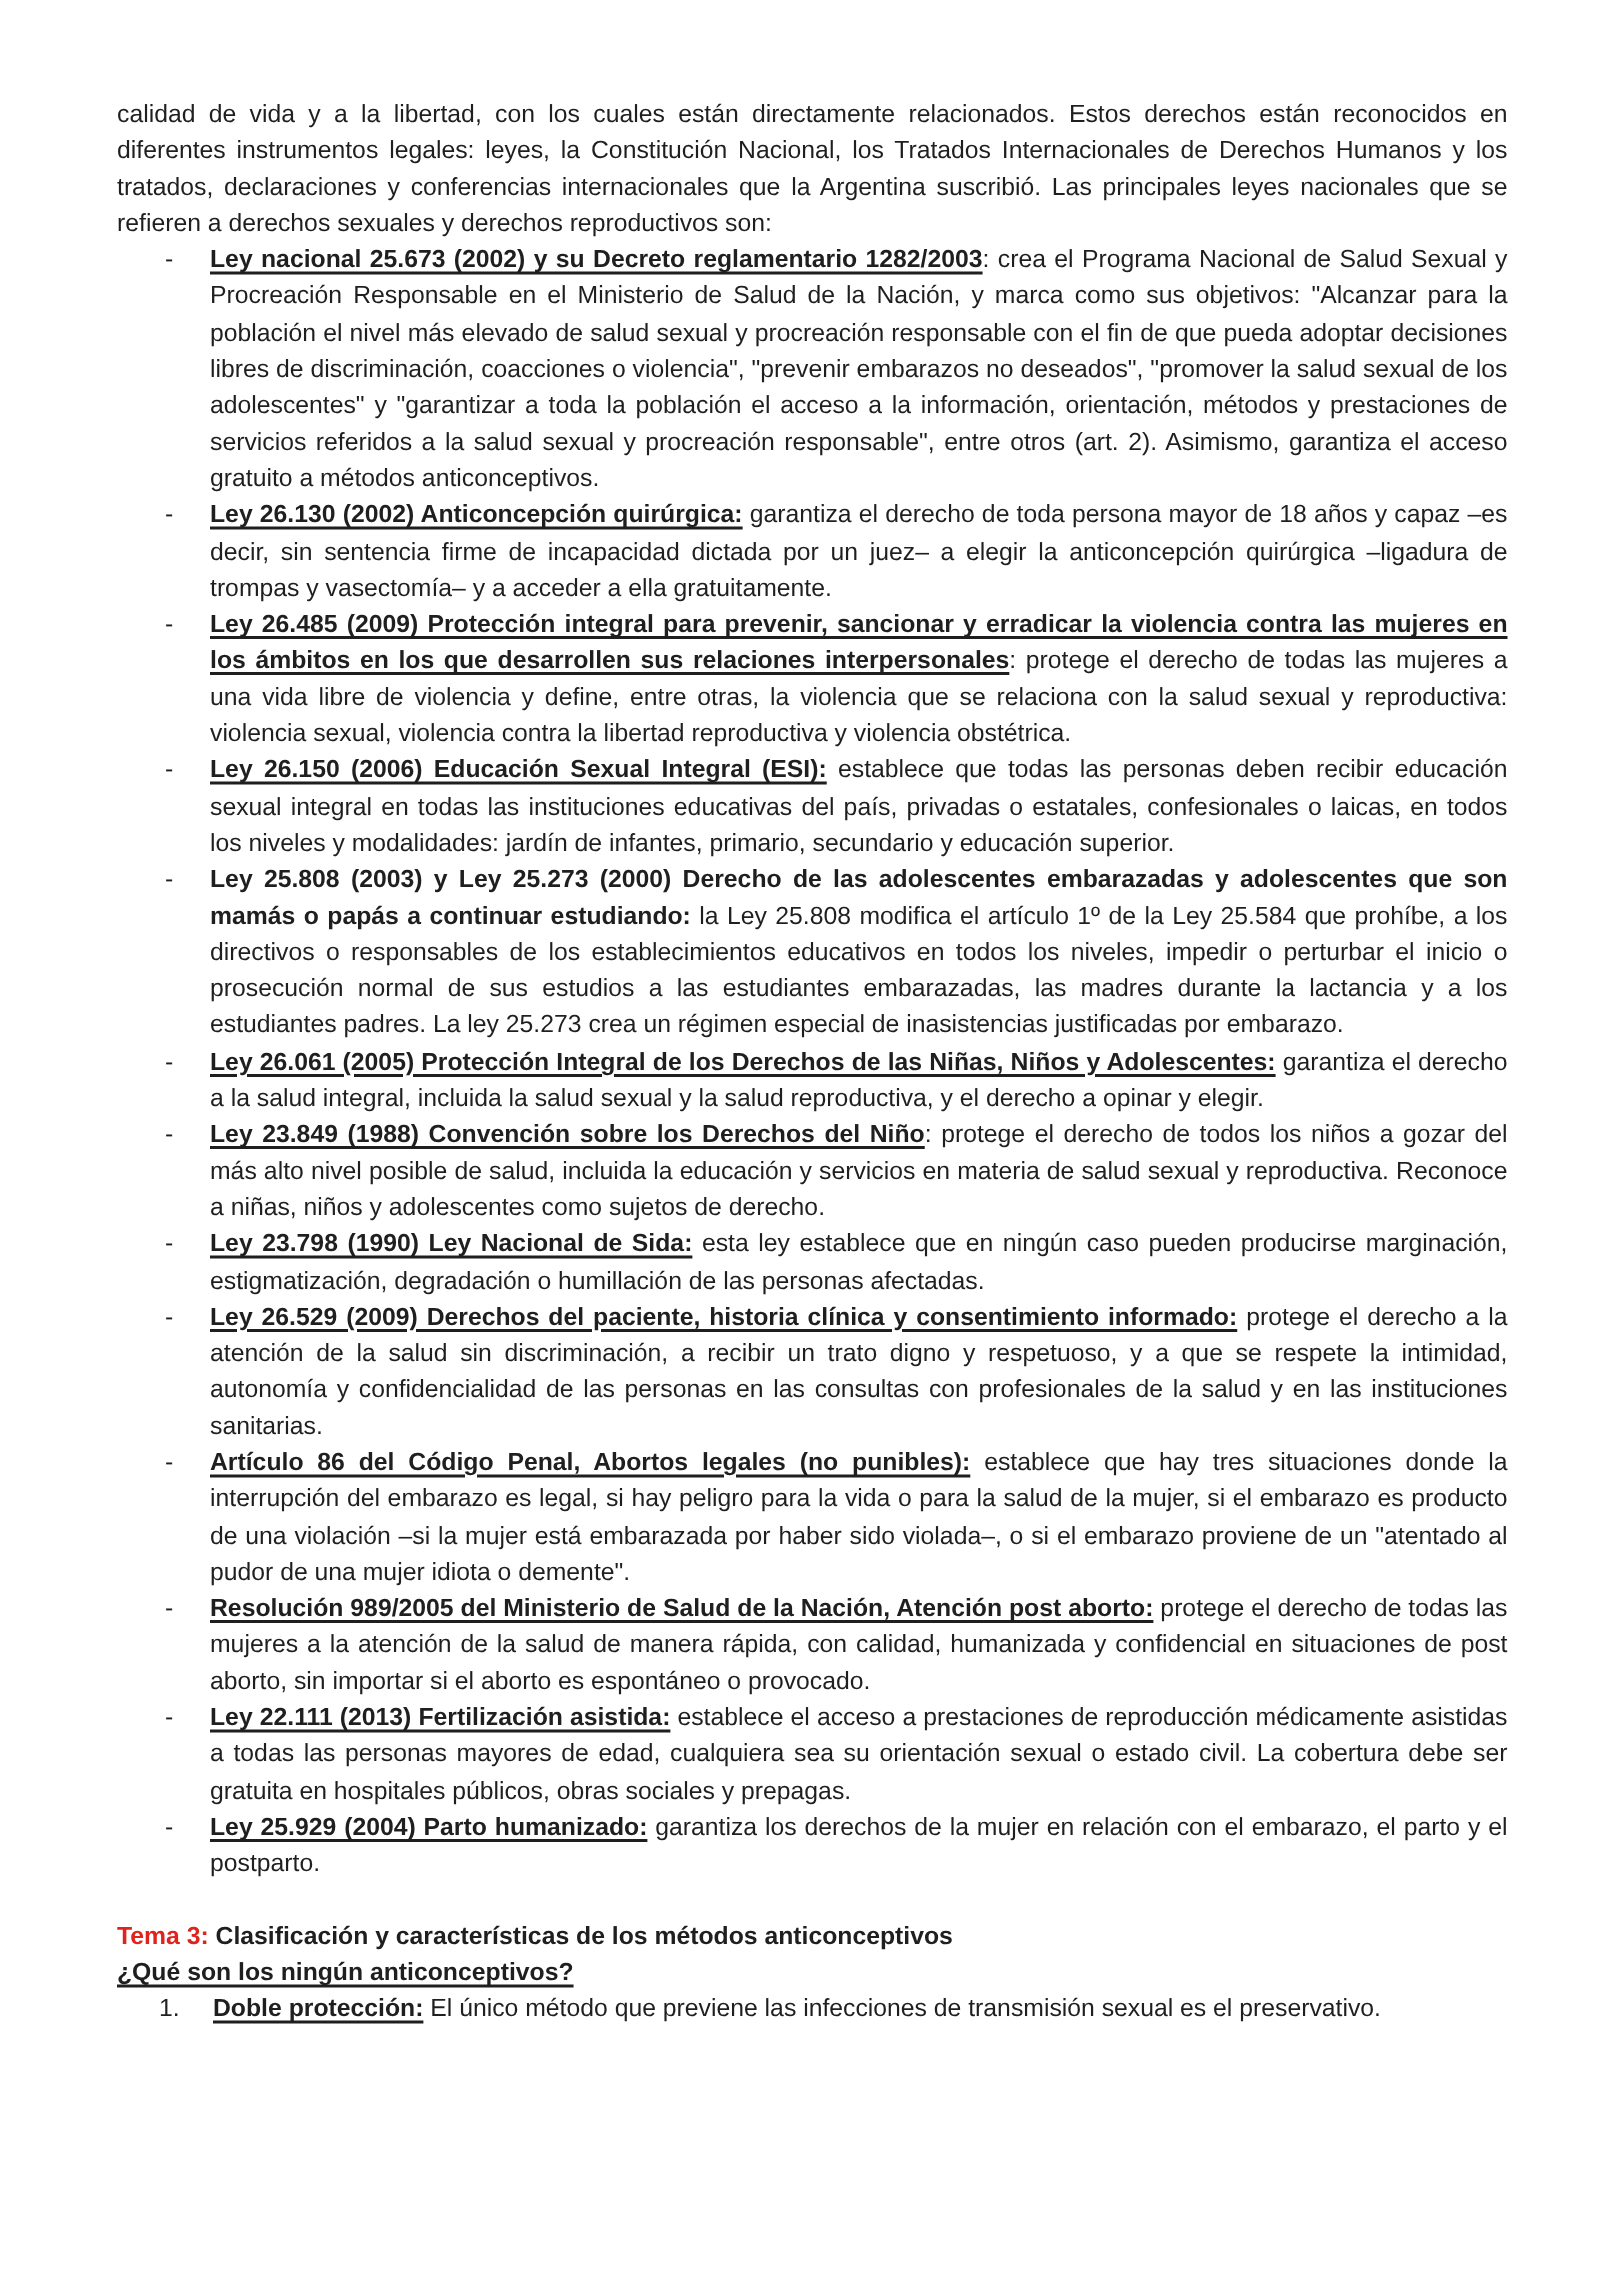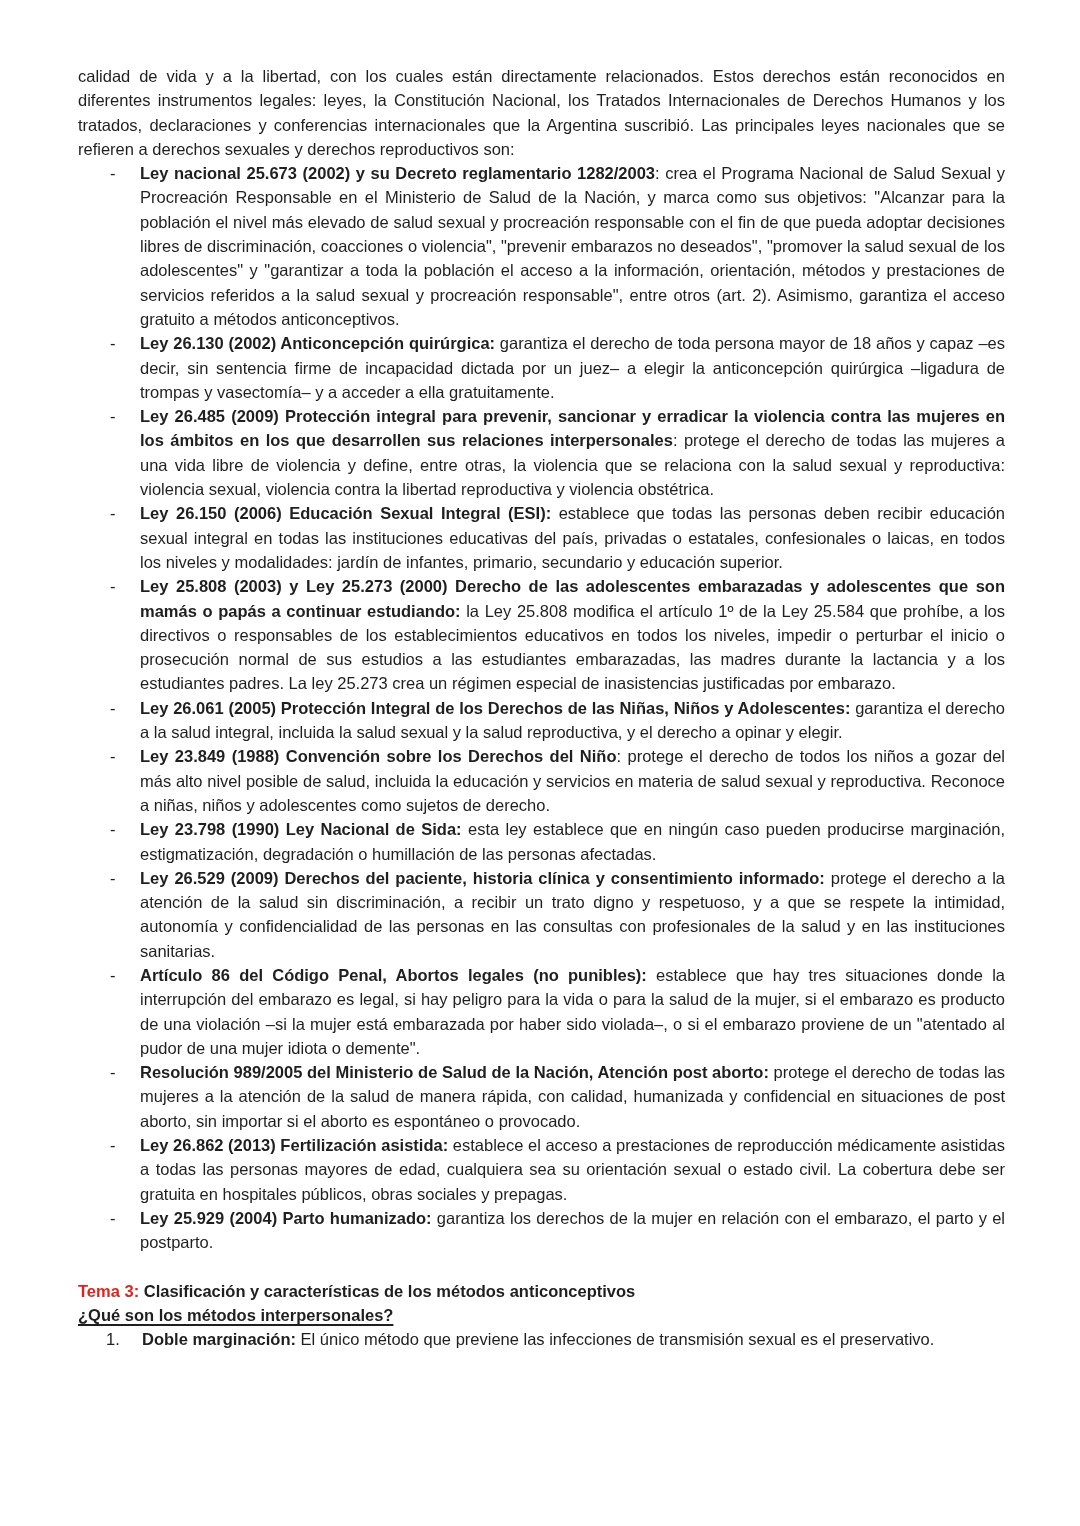--- a/index.html
+++ b/index.html
@@ -16,21 +16,21 @@
   .page {
     width: 1080px;
     height: 1526px;
     padding: 64px 75px 0 78px;
     background: #ffffff;
   }
   .para { text-align: justify; }
   .bullet { display: flex; padding-left: 32px; }
   .bullet .dash { flex: 0 0 30px; width: 30px; }
   .bullet .btext { flex: 1 1 auto; text-align: justify; }
-  .lead { font-weight: 700; text-underline-offset: 3px; text-decoration-thickness: 1.6px; }
+  .lead { font-weight: 700; text-decoration: underline; text-underline-offset: 3px; text-decoration-thickness: 1.6px; }
   .lead.nounder { text-decoration: none; }
   .spacer { height: 24.3px; }
   .tema-label { color: #e0231d; font-weight: 700; text-underline-offset: 3px; text-decoration-thickness: 1.6px; }
   .tema-title { font-weight: 700; }
   .question { font-weight: 700; text-decoration: underline; text-underline-offset: 3px; text-decoration-thickness: 1.6px; }
   .numbered { display: flex; padding-left: 28px; }
   .numbered .num { flex: 0 0 36px; width: 36px; }
   .numbered .ntext { flex: 1 1 auto; text-align: justify; }
 </style>
 </head>
@@ -90,33 +90,33 @@
     <p class="btext"><span class="lead">Artículo 86 del Código Penal, Abortos legales (no punibles):</span><span> establece que hay tres situaciones donde la interrupción del embarazo es legal, si hay peligro para la vida o para la salud de la mujer, si el embarazo es producto de una violación –si la mujer está embarazada por haber sido violada–, o si el embarazo proviene de un "atentado al pudor de una mujer idiota o demente".</span></p>
   </div>
 
   <div class="bullet">
     <span class="dash">-</span>
     <p class="btext"><span class="lead">Resolución 989/2005 del Ministerio de Salud de la Nación, Atención post aborto:</span><span> protege el derecho de todas las mujeres a la atención de la salud de manera rápida, con calidad, humanizada y confidencial en situaciones de post aborto, sin importar si el aborto es espontáneo o provocado.</span></p>
   </div>
 
   <div class="bullet">
     <span class="dash">-</span>
-    <p class="btext"><span class="lead">Ley 26.862 (2013) Fertilización asistida:</span><span> establece el acceso a prestaciones de reproducción médicamente asistidas a todas las personas mayores de edad, cualquiera sea su orientación sexual o estado civil. La cobertura debe ser gratuita en hospitales públicos, obras sociales y prepagas.</span></p>
+    <p class="btext"><span class="lead">Ley 22.111 (2013) Fertilización asistida:</span><span> establece el acceso a prestaciones de reproducción médicamente asistidas a todas las personas mayores de edad, cualquiera sea su orientación sexual o estado civil. La cobertura debe ser gratuita en hospitales públicos, obras sociales y prepagas.</span></p>
   </div>
 
   <div class="bullet">
     <span class="dash">-</span>
     <p class="btext"><span class="lead">Ley 25.929 (2004) Parto humanizado:</span><span> garantiza los derechos de la mujer en relación con el embarazo, el parto y el postparto.</span></p>
   </div>
 
   <div class="spacer"></div>
 
   <p class="para"><span class="tema-label">Tema 3:</span><span class="tema-title"> Clasificación y características de los métodos anticonceptivos</span></p>
 
-  <p class="para"><span class="question">¿Qué son los métodos interpersonales?</span></p>
+  <p class="para"><span class="question">¿Qué son los ningún anticonceptivos?</span></p>
 
 
   <div class="numbered">
     <span class="num">1.</span>
-    <p class="ntext"><span class="lead">Doble marginación:</span><span> El único método que previene las infecciones de transmisión sexual es el preservativo.</span></p>
+    <p class="ntext"><span class="lead">Doble protección:</span><span> El único método que previene las infecciones de transmisión sexual es el preservativo.</span></p>
   </div>
 
 </div>
 
 </body></html>

